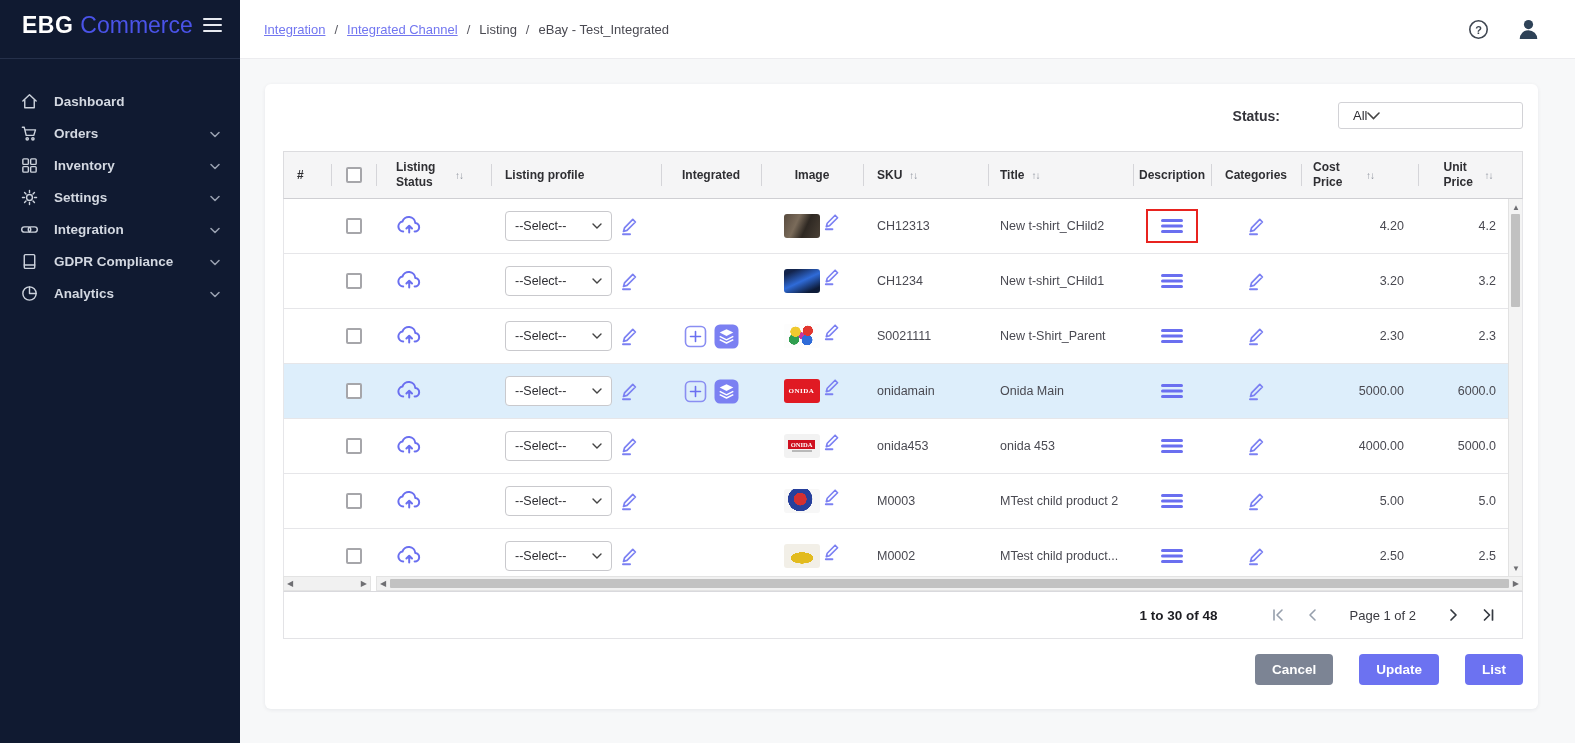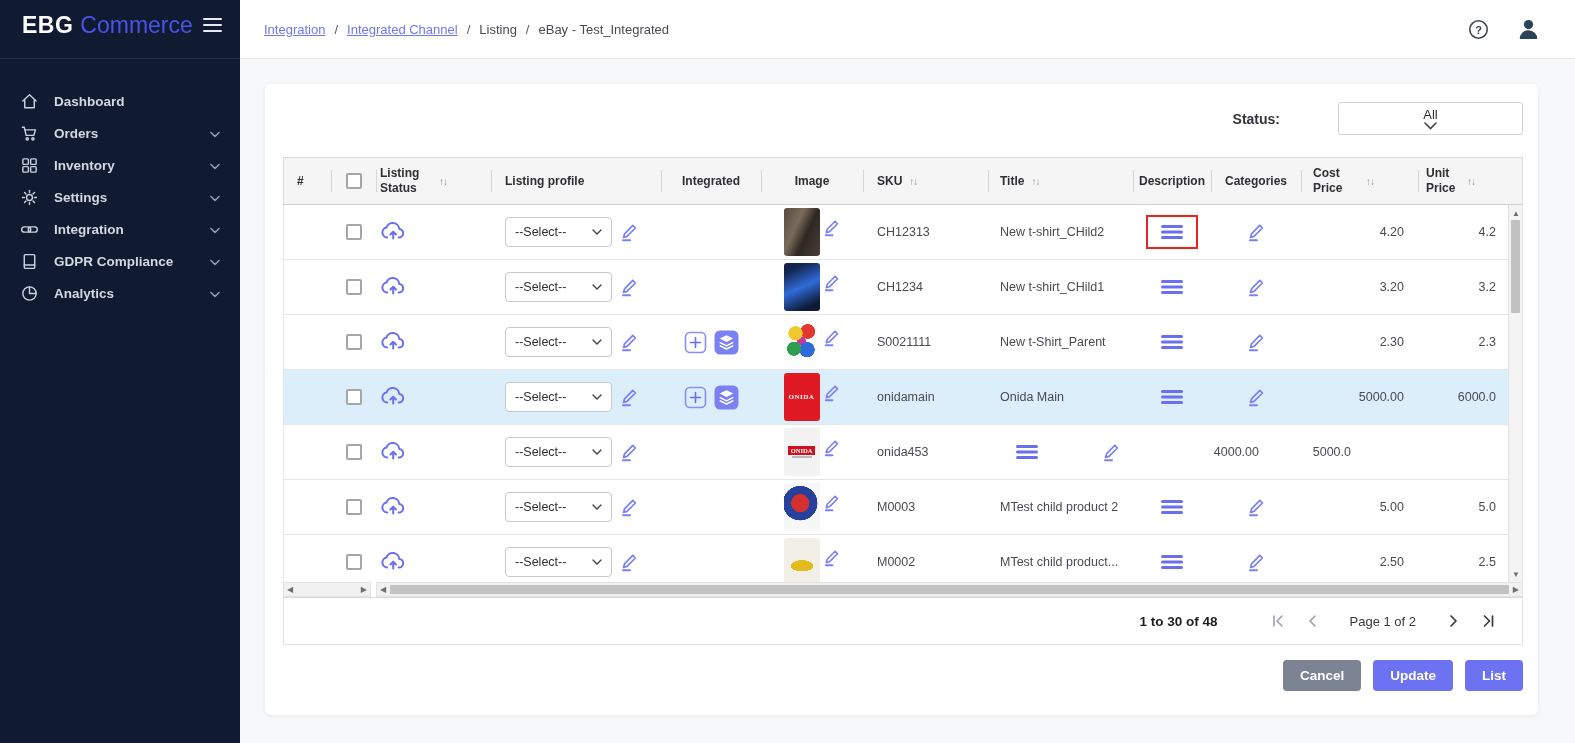--- a/index.html
+++ b/index.html
@@ -28,47 +28,47 @@
   .crumb-sep { color:#5a5a62; }
   .crumb-current { color:#4a4a52; }
   .topbar-right { margin-left:auto; display:flex; align-items:center; gap:26px; }
   .help-btn, .avatar-btn { cursor:pointer; display:flex; }
 
   
   .content { flex:1; padding-top:25px; }
   .card { width:1273px; margin-left:25px; background:#ffffff; border-radius:6px; box-shadow:0 1px 4px rgba(20,30,60,.07); padding:16px 15px 24px 18px; }
   .status-row { display:flex; justify-content:flex-end; align-items:center; gap:58px; padding-top:2px; }
   .status-label { font-size:14px; color:#33333a; font-weight:600; }
-  .status-select { width:185px; height:33px; border:1px solid #d2d2d6; border-radius:3px; display:flex; align-items:center; justify-content:center; padding:0 14px; font-size:13px; color:#2e2e33; cursor:pointer; background:#fff;flex-direction:column; }
+  .status-select { width:185px; height:27px; border:1px solid #d2d2d6; border-radius:3px; display:flex; align-items:center; justify-content:flex-start; padding:0 14px; font-size:13px; color:#2e2e33; cursor:pointer; background:#fff; }
 
   
   .grid { margin-top:22px; }
   .ghead { display:flex; align-items:center; height:48px; background:#f5f5f6; border:1px solid #dcdcdf; border-bottom-color:#cfcfd3; }
   .hcell { position:relative; height:100%; display:flex; align-items:center; font-size:12px; font-weight:bold; color:#2f2f33; }
   .hcell:not(:first-child)::before { content:''; position:absolute; left:0; top:27%; height:46%; width:1px; background:#d5d5d9; }
   .sort { font-size:10px; color:#8d929c; letter-spacing:-1px; margin-left:7px; font-weight:normal; }
   .two-line { line-height:1.25; }
 
   .c-idx{width:47px; padding-left:13px;} .c-chk{width:45px; justify-content:center;}
-  .c-status{width:115px; padding-left:4px;} .c-prof{width:170px; padding-left:14px;}
+  .c-status{width:115px; padding-left:20px;} .c-prof{width:170px; padding-left:14px;}
   .c-var{width:100px; justify-content:center;} .c-img{width:102px; justify-content:center;}
   .c-sku{width:125px; padding-left:14px;} .c-title{width:145px; padding-left:12px;}
   .c-desc{width:78px; justify-content:center; text-align:center; word-break:break-all; padding:0 6px;}
   .c-cat{width:90px; justify-content:center;} .c-cost{width:117px; padding-left:12px;gap:8px;}
-  .c-unit{width:92px; padding-left:8px;}
+  .c-unit{width:92px; padding-left:8px;justify-content:center;}
   .cell-right { justify-content:flex-end !important; padding-right:14px !important; padding-left:0 !important; }
 
   .gbody { position:relative; height:377px; overflow:hidden; border-left:1px solid #e6e6e9; border-right:1px solid #e6e6e9; }
   .grow { display:flex; align-items:center; height:55px; border-bottom:1px solid #e6e6e9; background:#fff; }
   .grow.highlight { background:#ddeefb; }
   .cell { height:100%; display:flex; align-items:center; font-size:12.5px; color:#4a4a52; }
   .checkbox { width:16px; height:16px; border:2px solid #a6a6aa; border-radius:2px; background:#fff; cursor:pointer; }
   .mini-select { width:107px; height:30px; border:1px solid #c9c9cd; border-radius:4px; background:#fff; display:flex; align-items:center; justify-content:space-between; padding:0 9px; font-size:12.5px; color:#2e2e33; cursor:pointer; }
   .pencil { margin-left:7px; cursor:pointer; display:flex; }
-  .thumb { width:36px; height:48px; border-radius:3px; flex-shrink:0; display:flex; align-items:center; justify-content:center; overflow:hidden; }
+  .thumb { width:36px; height:24px; border-radius:3px; flex-shrink:0; display:flex; align-items:center; justify-content:center; overflow:hidden; }
   .thumb-pencil { margin-left:2px; margin-top:-10px; }
   .desc-btn { cursor:pointer; display:flex; }
   .desc-outline { border:2px solid #e8231f; padding:7px 13px; display:flex; }
   .var-wrap { display:flex; gap:7px; align-items:center; }
   .plus-btn, .layers-btn { cursor:pointer; display:flex; }
 
   
   .t-wood { background:linear-gradient(115deg,#574a3e 0%,#7a6b5a 35%,#2e2822 60%,#4a4036 100%); }
   .t-computer { background:linear-gradient(155deg,#13244c 15%,#2f6bd8 50%,#0d1b38 85%); }
   .t-balloons { background:#fdfdfd radial-gradient(circle at 32% 32%, #f0c92f 0 17%, transparent 18%); background-image:radial-gradient(circle at 32% 32%, #f0c92f 0 17%, transparent 18%),radial-gradient(circle at 66% 28%, #e2372f 0 17%, transparent 18%),radial-gradient(circle at 28% 64%, #2f9e4f 0 17%, transparent 18%),radial-gradient(circle at 64% 66%, #2f6bd8 0 19%, transparent 20%),radial-gradient(circle at 48% 48%, #c9369e 0 14%, transparent 15%); }
@@ -96,21 +96,21 @@
   .harrow.right-end { position:absolute; right:3px; }
 
   
   .gfoot { height:48px; border:1px solid #e3e3e6; border-top:1px solid #d9d9dd; background:#fff; display:flex; align-items:center; justify-content:flex-end; padding-right:26px; }
   .pg-range { font-size:13.5px; font-weight:bold; color:#1d1d22; margin-right:52px; }
   .pg-btn { display:flex; cursor:pointer; }
   .pg-btn + .pg-btn { margin-left:22px; }
   .pg-text { font-size:13px; color:#3a3a40; margin:16px 30px; }
 
   
-  .actions { display:flex; justify-content:flex-end; gap:12px; margin-top:15px; }
+  .actions { display:flex; justify-content:flex-end; gap:26px; margin-top:15px; }
   .btn { height:31px; border:none; border-radius:4px; color:#fff; font-weight:bold; font-size:13.5px; padding:0 17px; cursor:pointer; font-family:"Liberation Sans", sans-serif; }
   .btn-cancel { background:#7c8494; }
   .btn-primary { background:#6c72f1; }
 </style>
 </head>
 <body>
 
 <div class="app">
 
   <aside class="sidebar">
@@ -587,20 +587,21 @@
                     <span class="onida-sub"></span>
                   </span>
                   <span class="pencil thumb-pencil">
                     <svg width="19" height="19" viewBox="0 0 20 20">
                       <path d="M13.8 3.4l2.6 2.6L8 14.4l-3.5 1 1-3.5z" fill="none" stroke="#7b80f2" stroke-width="1.7" stroke-linejoin="round"></path>
                       <path d="M4 18.2h7" stroke="#7b80f2" stroke-width="2" stroke-linecap="round"></path>
                     </svg>
                   </span>
                 </div>
               <div class="cell c-sku">onida453</div>
+              <div class="cell c-title">onida 453</div>
               <div class="cell c-desc">
                   <span class="desc-btn">
                     <svg width="22" height="16" viewBox="0 0 22 16">
                       <rect x="0" y="1" width="22" height="3" rx="1.5" fill="#6a6ff0"></rect>
                       <rect x="0" y="6.5" width="22" height="3" rx="1.5" fill="#6a6ff0"></rect>
                       <rect x="0" y="12" width="22" height="3" rx="1.5" fill="#6a6ff0"></rect>
                     </svg>
                   </span>
                 </div>
               <div class="cell c-cat">

